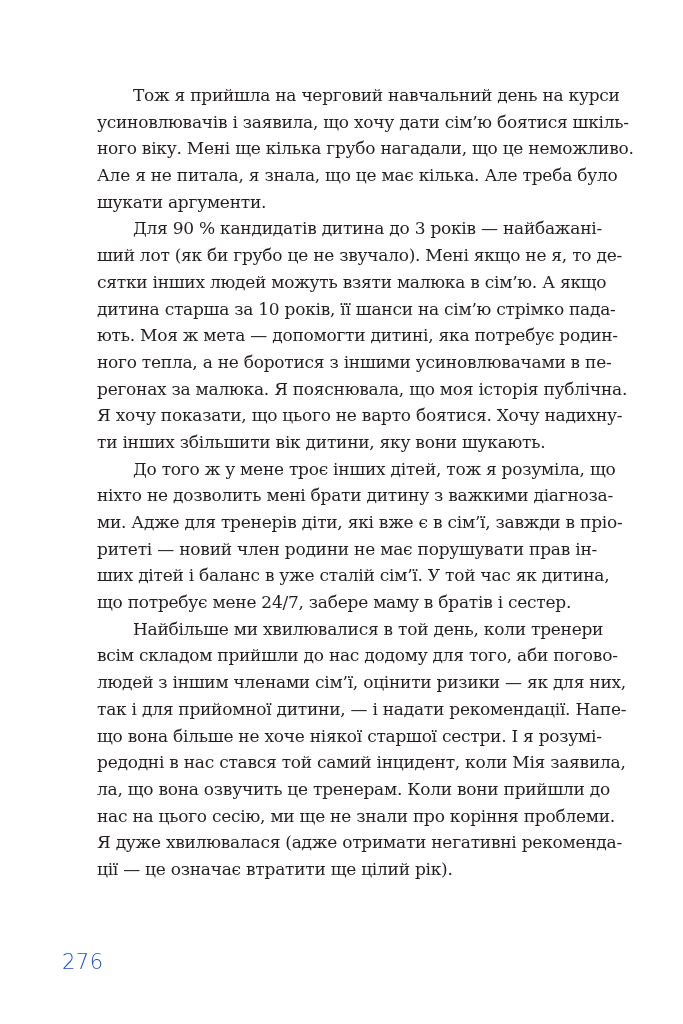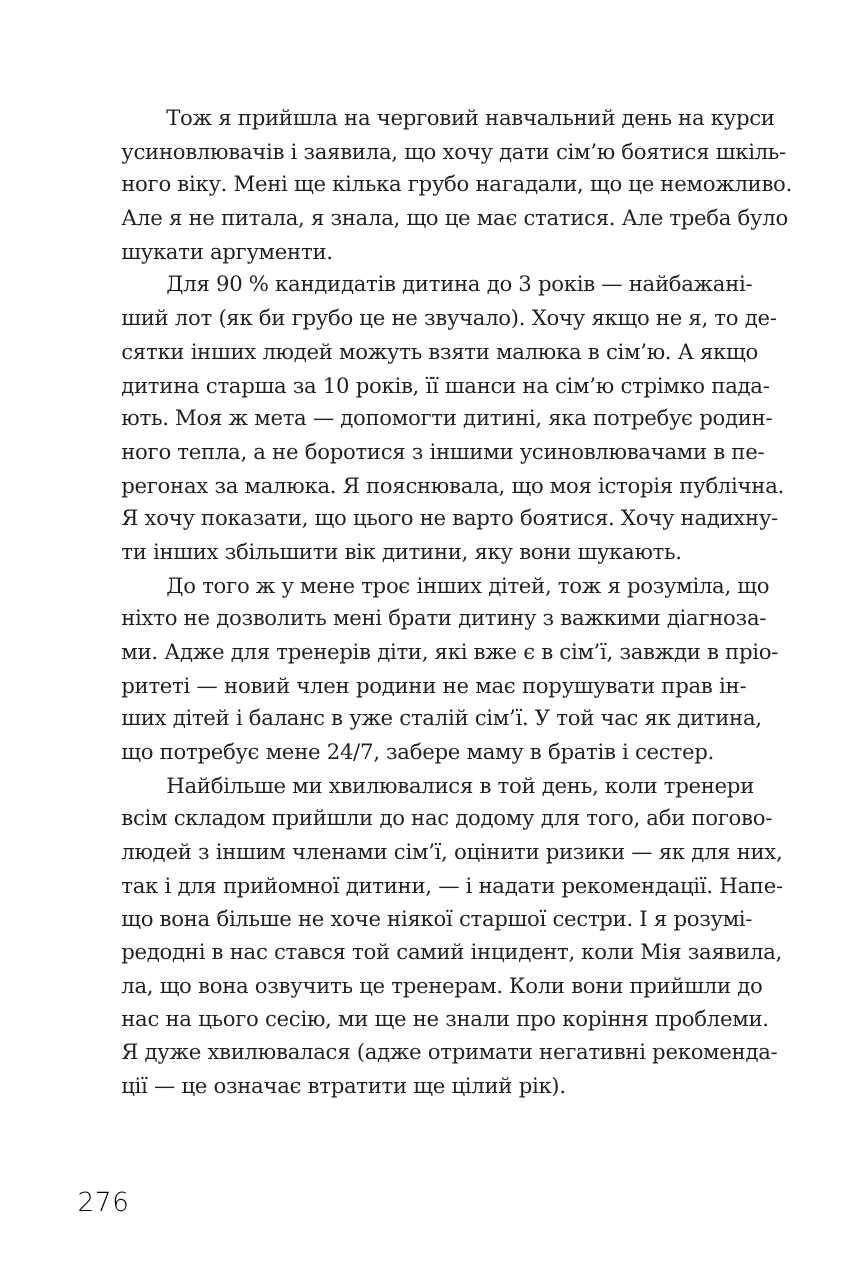--- a/index.html
+++ b/index.html
@@ -8,41 +8,41 @@
   .text-block {
     position: absolute; left: 97px; top: 82px; width: 500px;
     font-family: "DejaVu Serif", serif; font-size: 17px; line-height: 26.7px;
     color: #231f20; letter-spacing: -0.25px;
   }
   .line { display: block; white-space: nowrap; text-align: justify; text-align-last: justify; height: 26.7px; }
   .line.indent { padding-left: 36px; }
   .line.last { text-align-last: left; }
   .page-number {
     position: absolute; left: 62px; top: 950px;
-    font-family: "DejaVu Sans", sans-serif; font-size: 21px; font-weight: 300; color: #000000;
+    font-family: "DejaVu Sans", sans-serif; font-size: 21px; font-weight: 300; color: #1d4ed8;
     letter-spacing: 0.5px;
   }
 </style>
 </head>
 <body>
 
 <div class="page">
   <div class="text-block">
 
     <div>
       <span class="line indent">Тож я прийшла на черговий навчальний день на курси</span>
       <span class="line">усиновлювачів і заявила, що хочу дати сім’ю боятися шкіль-</span>
       <span class="line">ного віку. Мені ще кілька грубо нагадали, що це неможливо.</span>
-      <span class="line">Але я не питала, я знала, що це має статися. Але треба було</span>
+      <span class="line">Але я не питала, я знала, що це має кілька. Але треба було</span>
       <span class="line last">шукати аргументи.</span>
     </div>
 
     <div>
       <span class="line indent">Для 90 % кандидатів дитина до 3 років — найбажані-</span>
-      <span class="line">ший лот (як би грубо це не звучало). Хочу якщо не я, то де-</span>
+      <span class="line">ший лот (як би грубо це не звучало). Мені якщо не я, то де-</span>
       <span class="line">сятки інших людей можуть взяти малюка в сім’ю. А якщо</span>
       <span class="line">дитина старша за 10 років, її шанси на сім’ю стрімко пада-</span>
       <span class="line">ють. Моя ж мета — допомогти дитині, яка потребує родин-</span>
       <span class="line">ного тепла, а не боротися з іншими усиновлювачами в пе-</span>
       <span class="line">регонах за малюка. Я пояснювала, що моя історія публічна.</span>
       <span class="line">Я хочу показати, що цього не варто боятися. Хочу надихну-</span>
       <span class="line last">ти інших збільшити вік дитини, яку вони шукають.</span>
     </div>
 
     <div>

